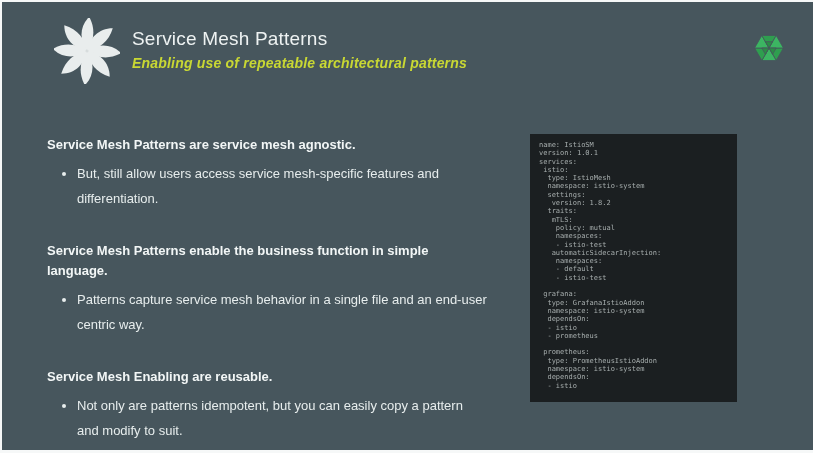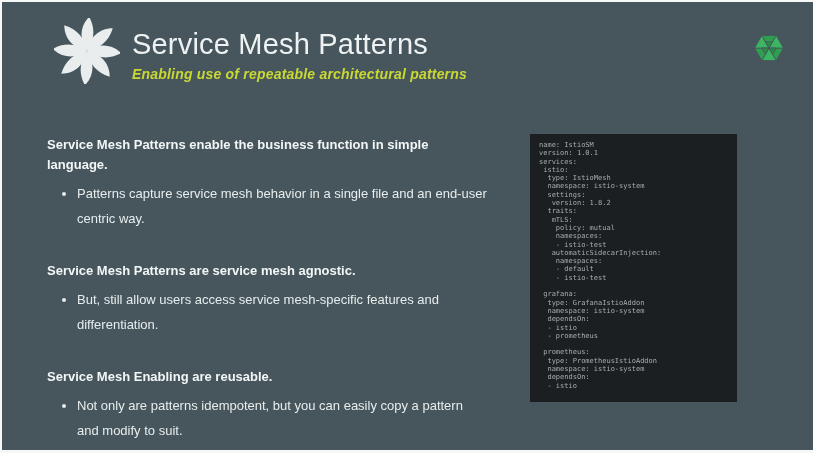--- a/index.html
+++ b/index.html
@@ -26,21 +26,21 @@
     height: 66px;
     display: block;
   }
   .title-block {
     position: absolute;
     left: 130px;
     top: 26px;
   }
   .page-title {
     color: #eef2f2;
-    font-size: 29px;
+    font-size: 19px;
     font-weight: 400;
     letter-spacing: 0.2px;
     line-height: 1.15;
   }
   .page-subtitle {
     margin-top: 5px;
     color: #c9d833;
     font-size: 14px;
     font-style: italic;
     font-weight: 700;
@@ -137,30 +137,30 @@
         <polygon points="20,20 28,20 24,27" fill="#2b8c46"></polygon>
         <polygon points="20,20 16,27 12,20" fill="#2b8c46"></polygon>
         <polygon points="20,20 16,13 24,13" fill="#2b8c46"></polygon>
       </g>
     </svg>
   </span>
 
   <div class="content">
 
     <div class="section">
+      <div class="section-heading">Service Mesh Patterns are service mesh agnostic.</div>
+      <ul>
+        <li><span>But, still allow users access service mesh-specific features and differentiation.</span></li>
+      </ul>
+    </div>
+
+    <div class="section">
       <div class="section-heading">Service Mesh Patterns enable the business function in simple language.</div>
       <ul>
         <li><span>Patterns capture service mesh behavior in a single file and an end-user centric way.</span></li>
-      </ul>
-    </div>
-
-    <div class="section">
-      <div class="section-heading">Service Mesh Patterns are service mesh agnostic.</div>
-      <ul>
-        <li><span>But, still allow users access service mesh-specific features and differentiation.</span></li>
       </ul>
     </div>
 
     <div class="section">
       <div class="section-heading">Service Mesh Enabling are reusable.</div>
       <ul>
         <li><span>Not only are patterns idempotent, but you can easily copy a pattern and modify to suit.</span></li>
       </ul>
     </div>
 

